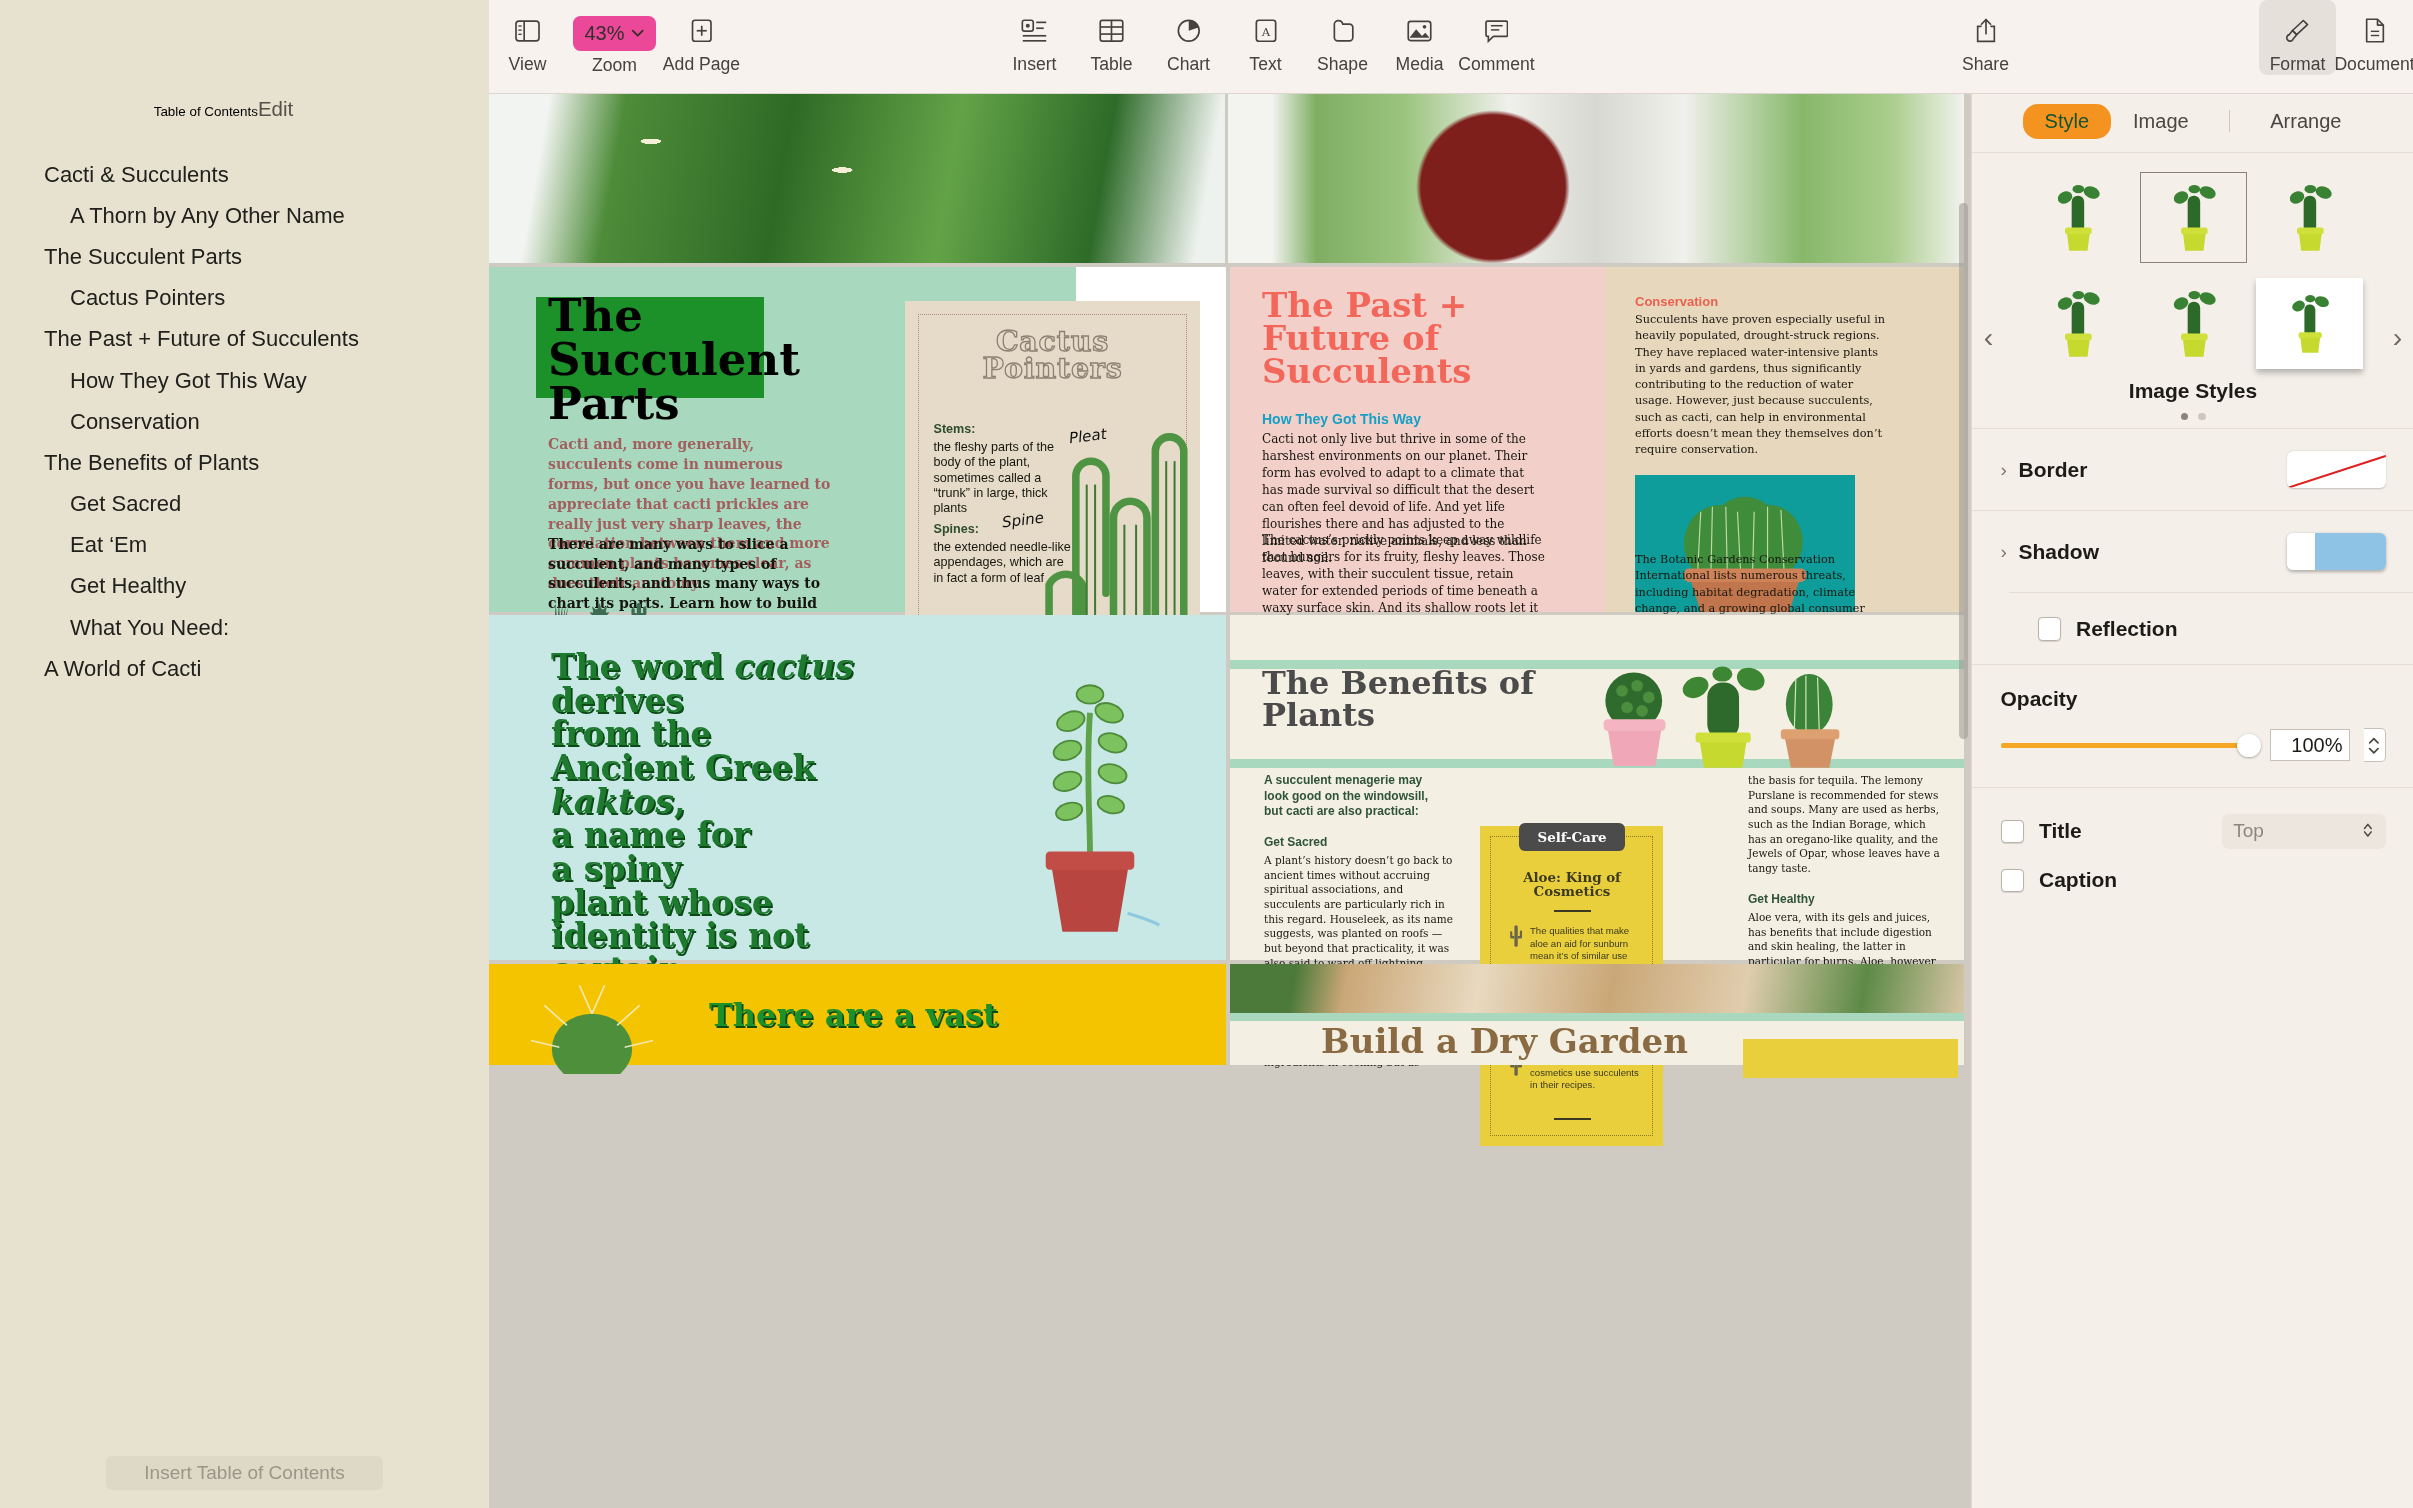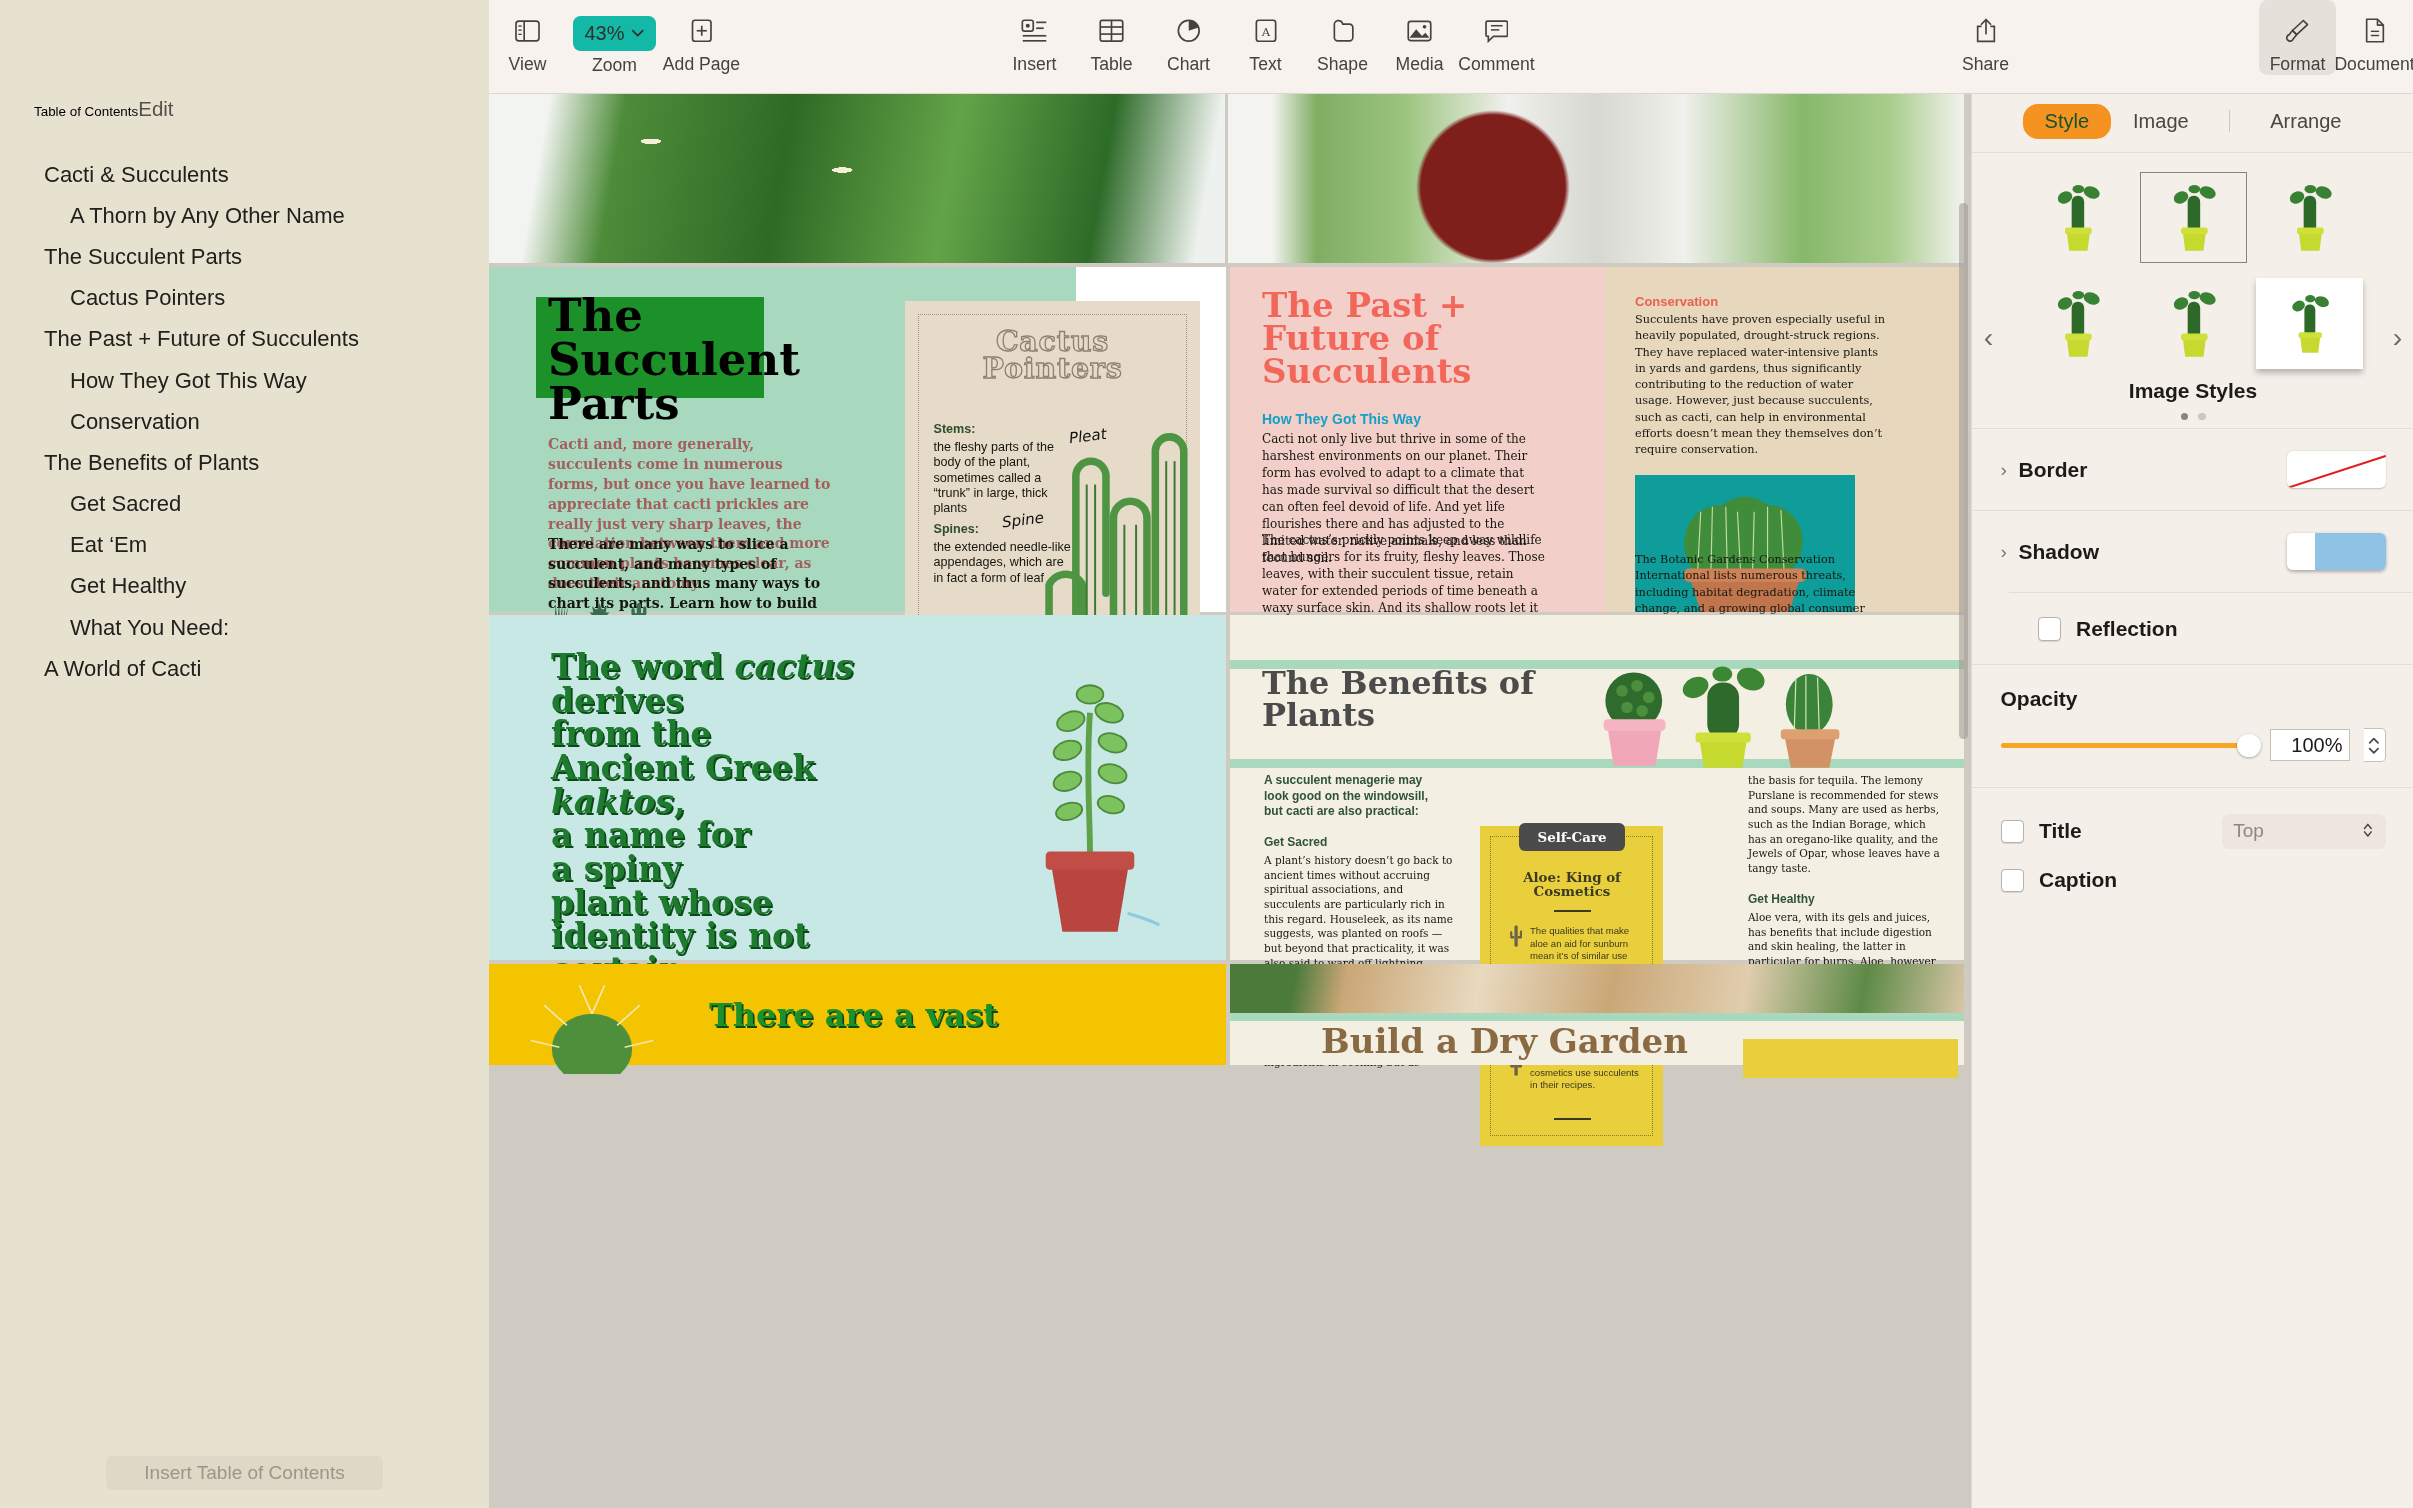--- a/index.html
+++ b/index.html
@@ -12,22 +12,22 @@
   .app { position: relative; width: 2413px; height: 1508px; display: flex; }
 
   
   .sidebar {
     width: 489px; height: 1508px;
     background: #e7e1cf;
     position: relative;
     flex: 0 0 489px;
   }
   .toc-header {
-    position: absolute; top: 97px; left: 2px; width: 434px;
-    display: flex; align-items: baseline; justify-content: flex-start;
+    position: absolute; top: 97px; left: 9px; width: 434px;
+    display: flex; align-items: baseline; justify-content: center;
     padding: 0 37px 0 32px;
   }
   .toc-edit { font-size: 20.5px; color: #55504a; }
   .toc-list { position: absolute; top: 154px; left: 0; width: 489px; }
   .toc-item {
     font-size: 22px; color: #20201c; line-height: 1.0;
     padding: 9.6px 0 9.6px 44px;
   }
   .toc-item.lvl2 { padding-left: 70px; }
   .insert-toc {
@@ -50,21 +50,21 @@
     z-index: 40;
   }
   .tb-item {
     width: 77px; padding-top: 13.4px;
     display: flex; flex-direction: column; align-items: center; gap: 5.9px;
   }
   .tb-item .glyph { height: 35px; display:flex; align-items:center; justify-content:center; }
   .tb-item .lbl { font-size: 17.6px; color: #46423e; white-space: nowrap; }
   .zoom-pill {
     margin-top: 16px;
-    background: #14b8a6; border-radius: 7.5px;
+    background: #ec4899; border-radius: 7.5px;
     height: 35px; padding: 0 11.7px;
     display: flex; align-items: center; gap: 6.7px;
     font-size: 20px; color: #332f2b;
   }
   .zoom-wrap { width: 97px; display:flex; flex-direction:column; align-items:center; gap: 4.2px; }
   .zoom-wrap .lbl { font-size: 17.6px; color: #46423e; }
   .tb-spacer { flex: 1; }
   .tb-right-active { background: #e6e0da; border-radius: 8.4px; }
 
   svg.ic { display:block; }

